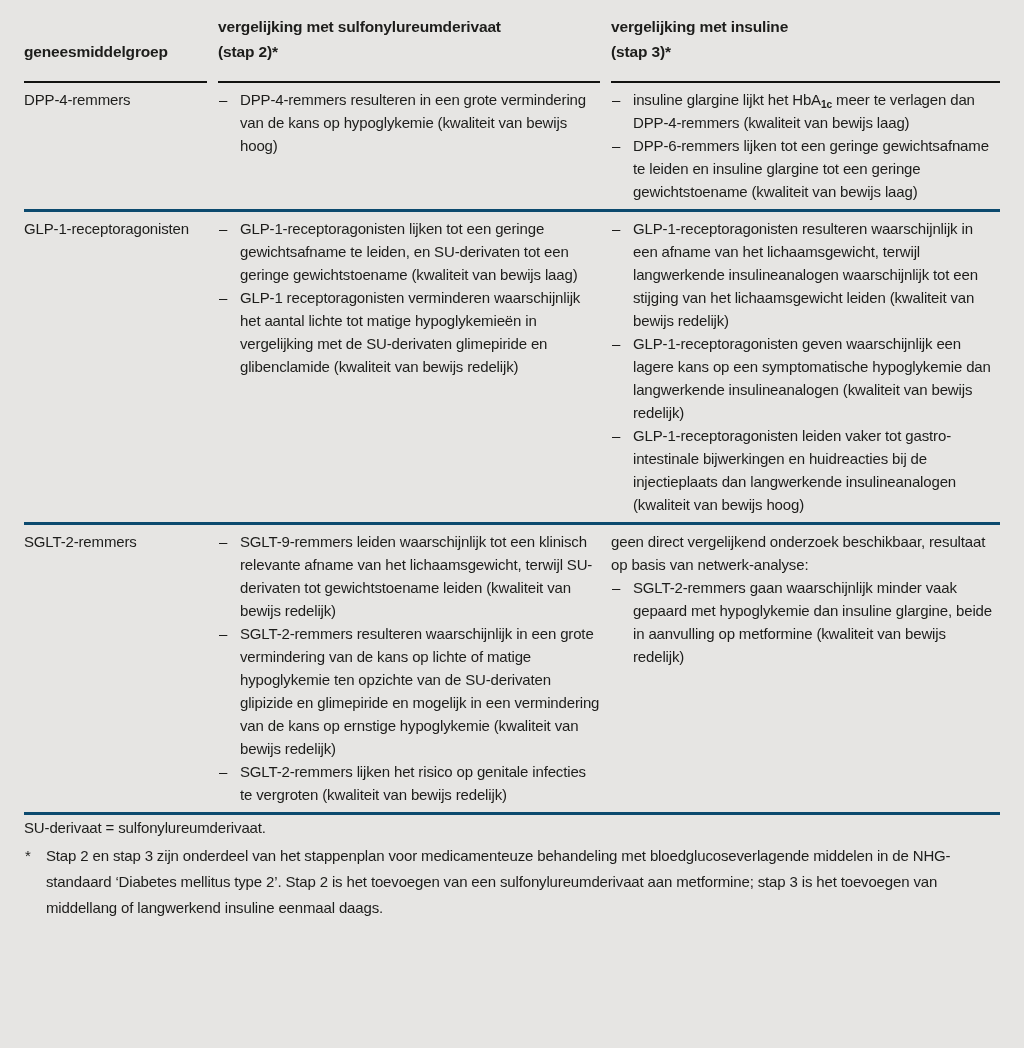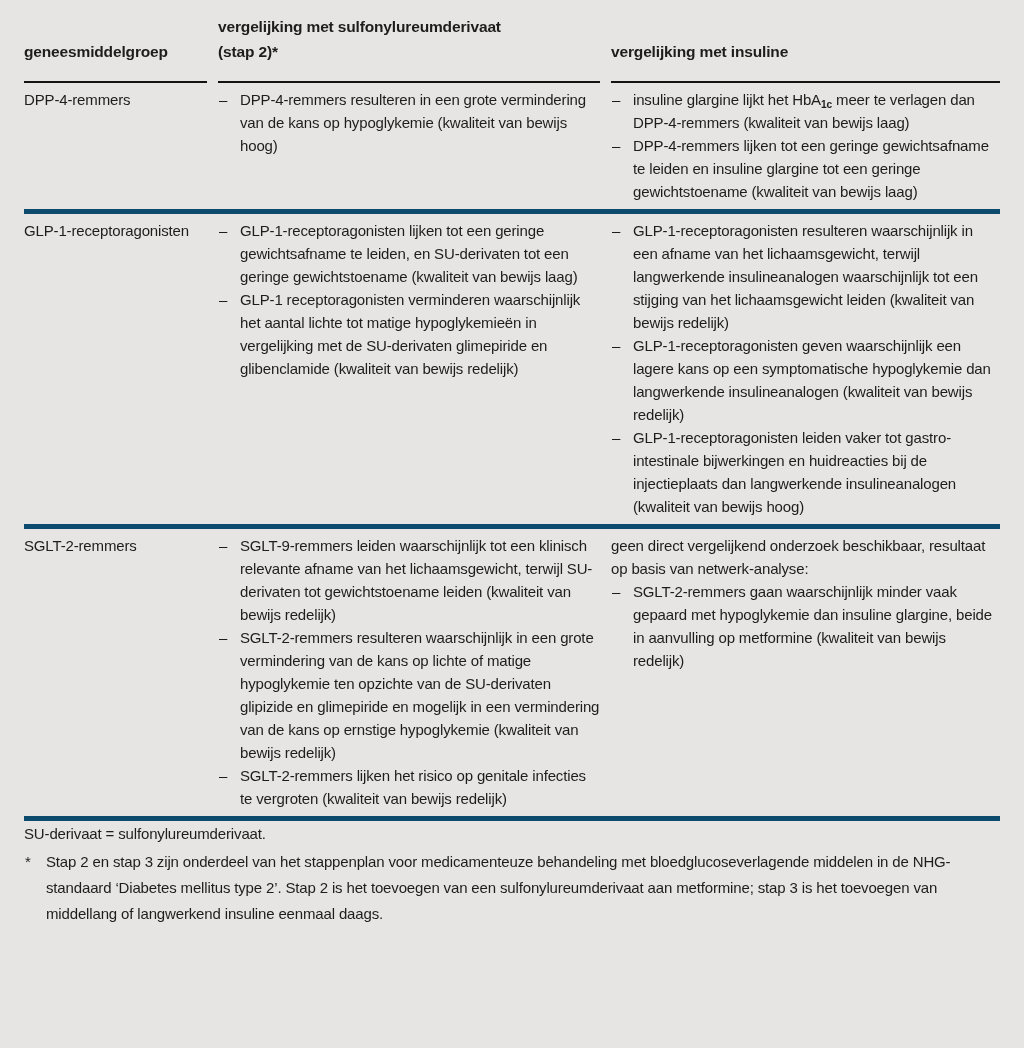--- a/index.html
+++ b/index.html
@@ -34,21 +34,21 @@
     font-weight: bold;
     font-size: 15.5px;
     line-height: 25px;
     border-bottom: 2px solid #121210;
     padding-bottom: 17px;
   }
   .th .hline { display: block; }
   
   .body-row {
     padding: 5px 0 6px;
-    border-bottom: 5px solid #0c4a6e;
+    border-bottom: 3px solid #0c4a6e;
   }
   .td { min-width: 0; }
   ul.bullets {
     margin: 0;
     padding: 0;
     list-style: none;
   }
   ul.bullets li {
     position: relative;
     padding-left: 22px;
@@ -90,34 +90,35 @@
   <div class="trow thead">
     <div class="th">
       <span class="hline">geneesmiddelgroep</span>
     </div>
     <div class="th">
       <span class="hline">vergelijking met sulfonylureumderivaat</span>
       <span class="hline">(stap 2)*</span>
     </div>
     <div class="th">
       <span class="hline">vergelijking met insuline</span>
+      <span class="hline">(stap 3)*</span>
     </div>
   </div>
 
   <div class="trow body-row">
     <div class="td group">DPP-4-remmers</div>
     <div class="td">
       <ul class="bullets">
         <li data-marker="–">DPP-4-remmers resulteren in een grote vermindering van de kans op hypoglykemie (kwaliteit van bewijs hoog)</li>
       </ul>
     </div>
     <div class="td">
       <ul class="bullets">
         <li data-marker="–">insuline glargine lijkt het HbA<sub>1c</sub> meer te verlagen dan DPP-4-remmers (kwaliteit van bewijs laag)</li>
-        <li data-marker="–">DPP-4-remmers lijken tot een geringe gewichtsafname te leiden en insuline glargine tot een geringe gewichtstoename (kwaliteit van bewijs laag)</li>
+        <li data-marker="–">DPP-6-remmers lijken tot een geringe gewichtsafname te leiden en insuline glargine tot een geringe gewichtstoename (kwaliteit van bewijs laag)</li>
       </ul>
     </div>
   </div>
 
   <div class="trow body-row">
     <div class="td group">GLP-1-receptoragonisten</div>
     <div class="td">
       <ul class="bullets">
         <li data-marker="–">GLP-1-receptoragonisten lijken tot een geringe gewichtsafname te leiden, en SU-derivaten tot een geringe gewichtstoename (kwaliteit van bewijs laag)</li>
         <li data-marker="–">GLP-1 receptoragonisten verminderen waarschijnlijk het aantal lichte tot matige hypoglykemieën in vergelijking met de SU-derivaten glimepiride en glibenclamide (kwaliteit van bewijs redelijk)</li>

